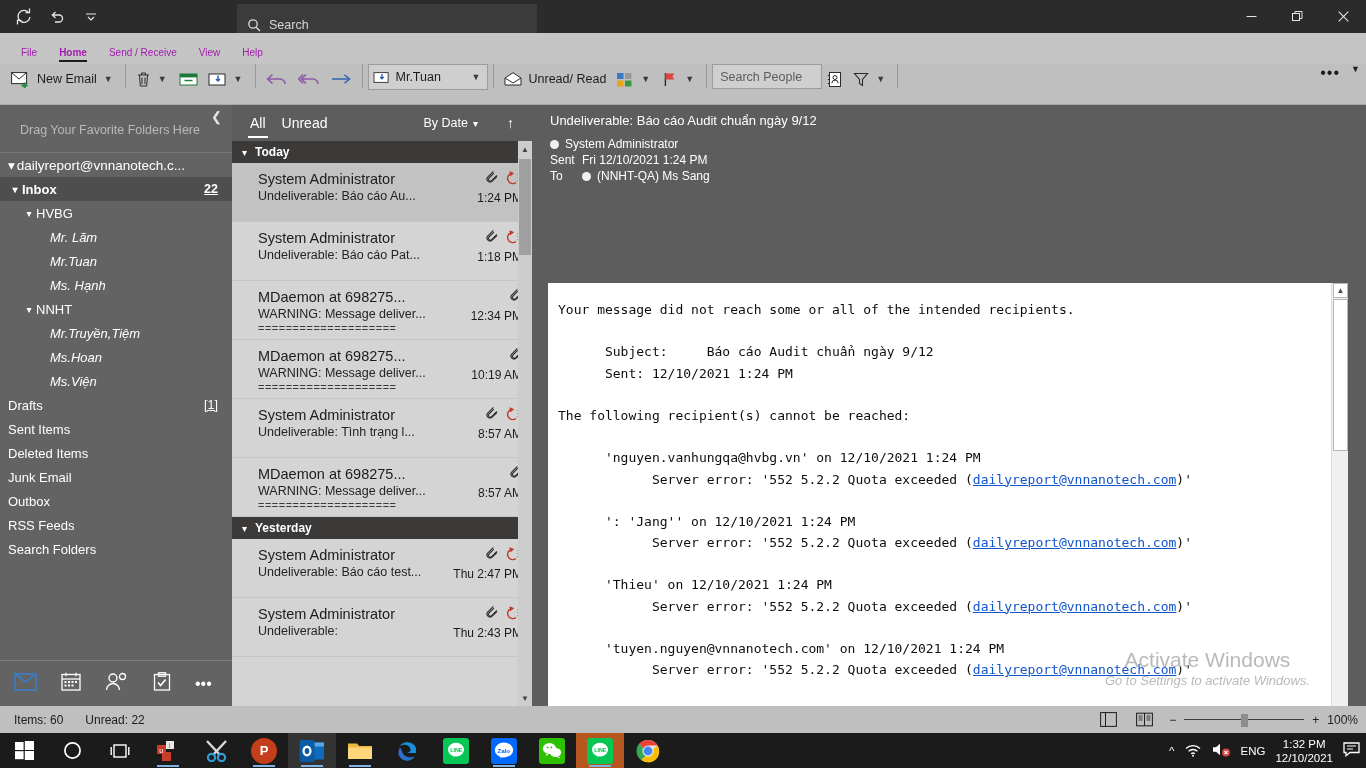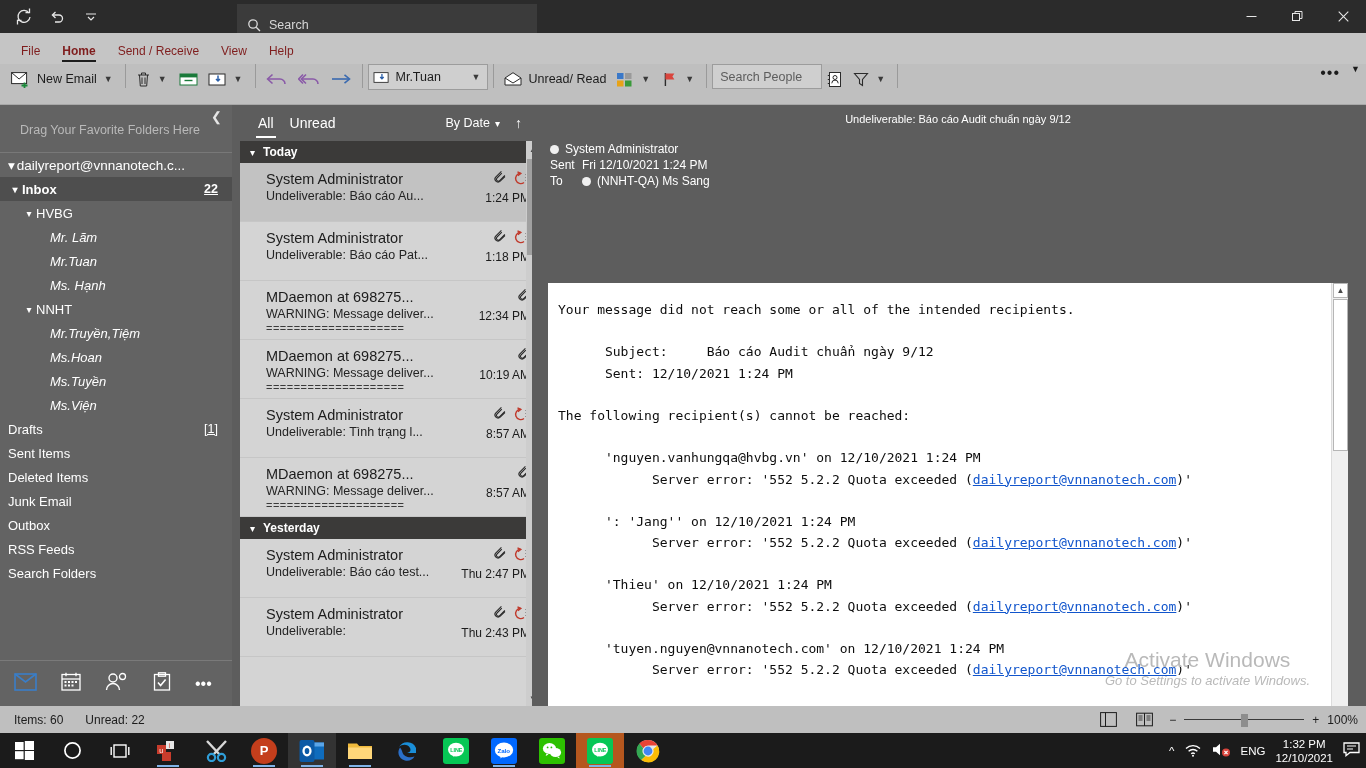--- a/index.html
+++ b/index.html
@@ -29,21 +29,21 @@
   .searchbox .ph { color: #d6d6d6; font-size: 12.5px; }
   .wincontrols { position: absolute; right: 0; top: 0; display: flex; height: 33px; }
   .wc { width: 46px; height: 33px; display: flex; align-items: center; justify-content: center; color: #e6e6e6; }
 
   
   .tabbar {
     position: absolute; top: 33px; left: 0; width: 1366px; height: 31px;
     background: #c5c5c5; display: flex; align-items: flex-end; padding-left: 10px;
   }
   .tab {
-    font-size: 12px; color: #7f1d1d; padding: 3px 11px 6px 11px;
+    font-size: 10px; color: #a21caf; padding: 3px 11px 6px 11px;
     position: relative; white-space: nowrap;
   }
   .tab.active { font-weight: bold; }
   .tab.active::after {
     content: ""; position: absolute; left: 11px; right: 11px; bottom: 2px;
     height: 2px; background: #1d1d1d;
   }
 
   
   .ribbon {
@@ -90,28 +90,28 @@
   .lvl1 { padding-left: 8px; }
   .lvl2 { padding-left: 22px; }
   .lvl3 { padding-left: 50px; font-style: italic; }
   .navbar-bottom {
     position: absolute; bottom: 0; left: 0; width: 232px; height: 46px;
     border-top: 1px solid #7a7a7a; display: flex; align-items: center; gap: 24px; padding-left: 14px;
     color: #ffffff;
   }
 
   
-  .mlist { position: absolute; left: 232px; top: 0; width: 300px; height: 601px; background: #d4d4d4; margin-left: 8px; }
+  .mlist { position: absolute; left: 232px; top: 0; width: 300px; height: 601px; background: #d4d4d4; }
   .mlist-head {
     height: 36px; background: #5d5d5d; display: flex; align-items: center; position: relative;
     padding: 0 10px;
   }
   .filter-tab { font-size: 14px; color: #ffffff; padding: 0 8px; position: relative; height: 36px; display:flex; align-items:center;}
   .filter-tab.active::after { content:""; position:absolute; left:6px; right:6px; bottom:3px; height:2px; background:#fff; }
-  .sortby { position: absolute; right: 40px; color: #fff; font-size: 12.5px; display:flex; align-items:center; gap:5px;}
+  .sortby { position: absolute; right: 54px; color: #fff; font-size: 12.5px; display:flex; align-items:center; gap:5px;}
   .sortarrow { position: absolute; right: 18px; color: #fff; font-size: 14px; }
   .grp-hdr {
     height: 22px; background: #3b3a39; color: #ffffff; font-size: 12px; font-weight: bold;
     display: flex; align-items: center; gap: 8px; padding-left: 10px;
   }
   .grp-hdr .chev { font-size: 10px; font-weight: normal; }
   .mrow {
     height: 59px; border-bottom: 1px solid #c6c6c6; position: relative;
     padding: 8px 10px 0 26px; background: #d4d4d4;
   }
@@ -123,21 +123,21 @@
   .mrow .icons { position: absolute; right: 10px; top: 7px; display: flex; gap: 6px; align-items: center; }
   .mlist-sb {
     position: absolute; right: 0; top: 36px; width: 14px; height: 565px; background: #cdcdcd;
   }
   .mlist-sb .thumb { position: absolute; top: 18px; left: 1px; width: 12px; height: 96px; background: #a0a0a0; }
   .mlist-sb .arrow { position:absolute; left:0; width:14px; height:16px; display:flex; align-items:center; justify-content:center; font-size:8px; color:#444; background:#cdcdcd;}
 
   
   .reading { position: absolute; left: 532px; top: 0; width: 834px; height: 601px; background: #5d5d5d; }
   .rhdr { padding: 8px 0 6px 18px; color: #ffffff; }
-  .rhdr .rsubject { font-size: 11px; margin-bottom: 17px; text-align: center; }
+  .rhdr .rsubject { font-size: 13px; margin-bottom: 9px; }
   .rhdr .rline { font-size: 12px; display: flex; align-items: center; gap: 6px; margin-bottom: 2px; }
   .rhdr .rlabel { width: 26px; display: inline-block; }
   .presence { width: 9px; height: 9px; border-radius: 50%; background: #f0f0f0; display: inline-block; }
   .rbody {
     position: absolute; left: 548px; top: 178px; width: 800px; height: 523px;
     background: #ffffff; overflow: hidden;
   }
   .rbody-inner {
     padding: 16px 10px 0 10px;
     font-family: "DejaVu Sans Mono", "Liberation Mono", monospace;
@@ -401,23 +401,20 @@
           </div>
           <div class="folder lvl2">
             <span class="chev">▾</span>
             <span>NNHT</span>
           </div>
           <div class="folder lvl3">
             <span>Mr.Truyền,Tiệm</span>
           </div>
           <div class="folder lvl3">
             <span>Ms.Hoan</span>
-          </div>
-          <div class="folder lvl3">
-            <span>Ms.Tuyền</span>
           </div>
           <div class="folder lvl3">
             <span>Ms.Viện</span>
           </div>
           <div class="folder lvl1">
             <span>Drafts</span>
             <span class="cnt">[1]</span>
           </div>
           <div class="folder lvl1">
             <span>Sent Items</span>

